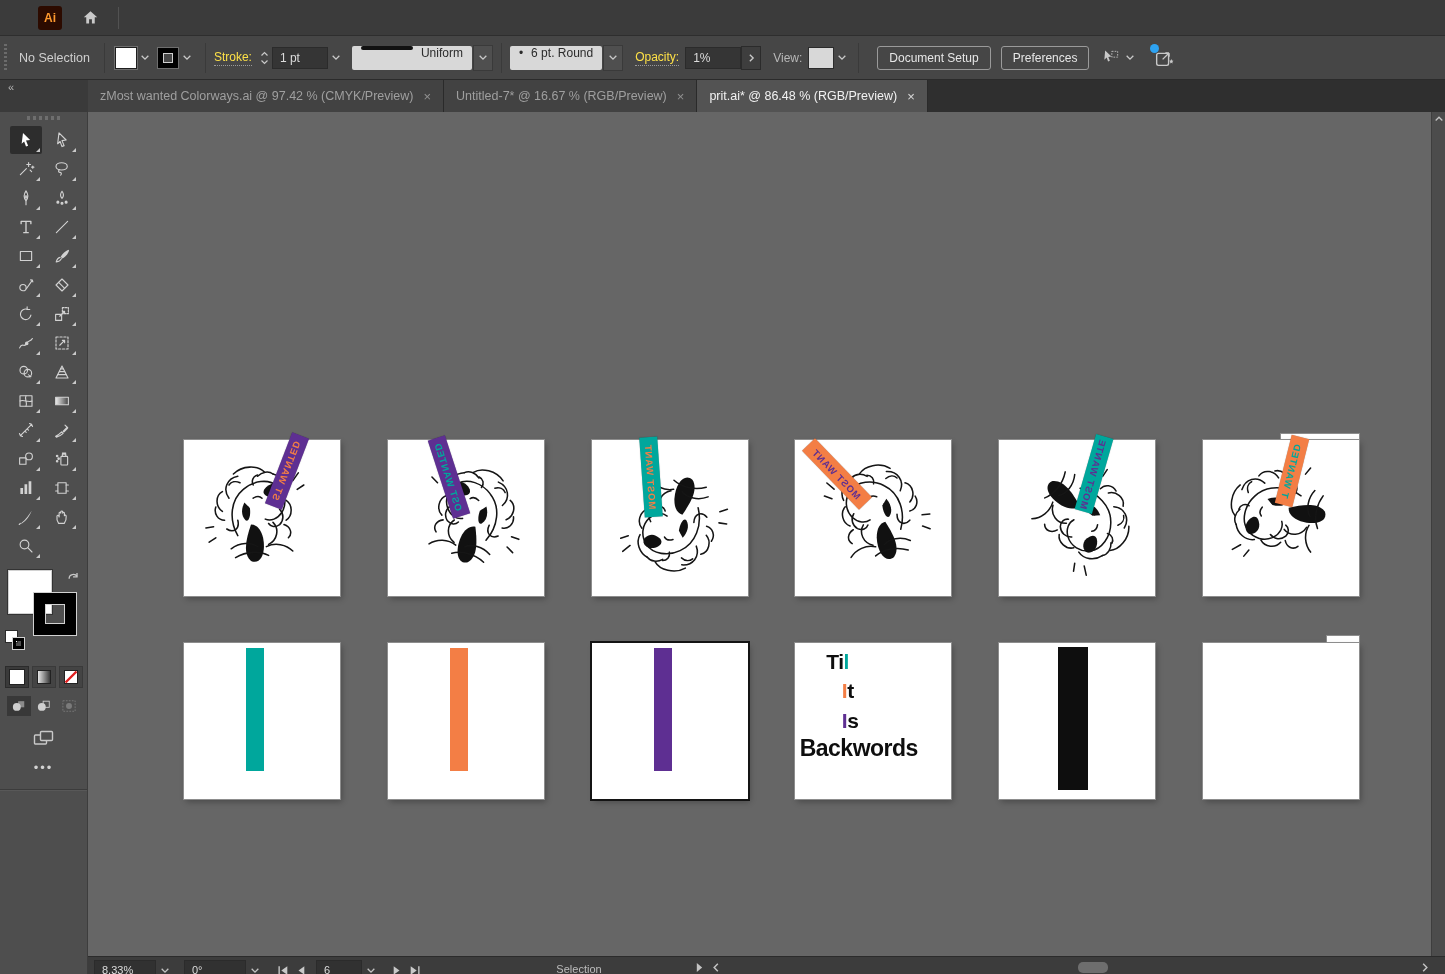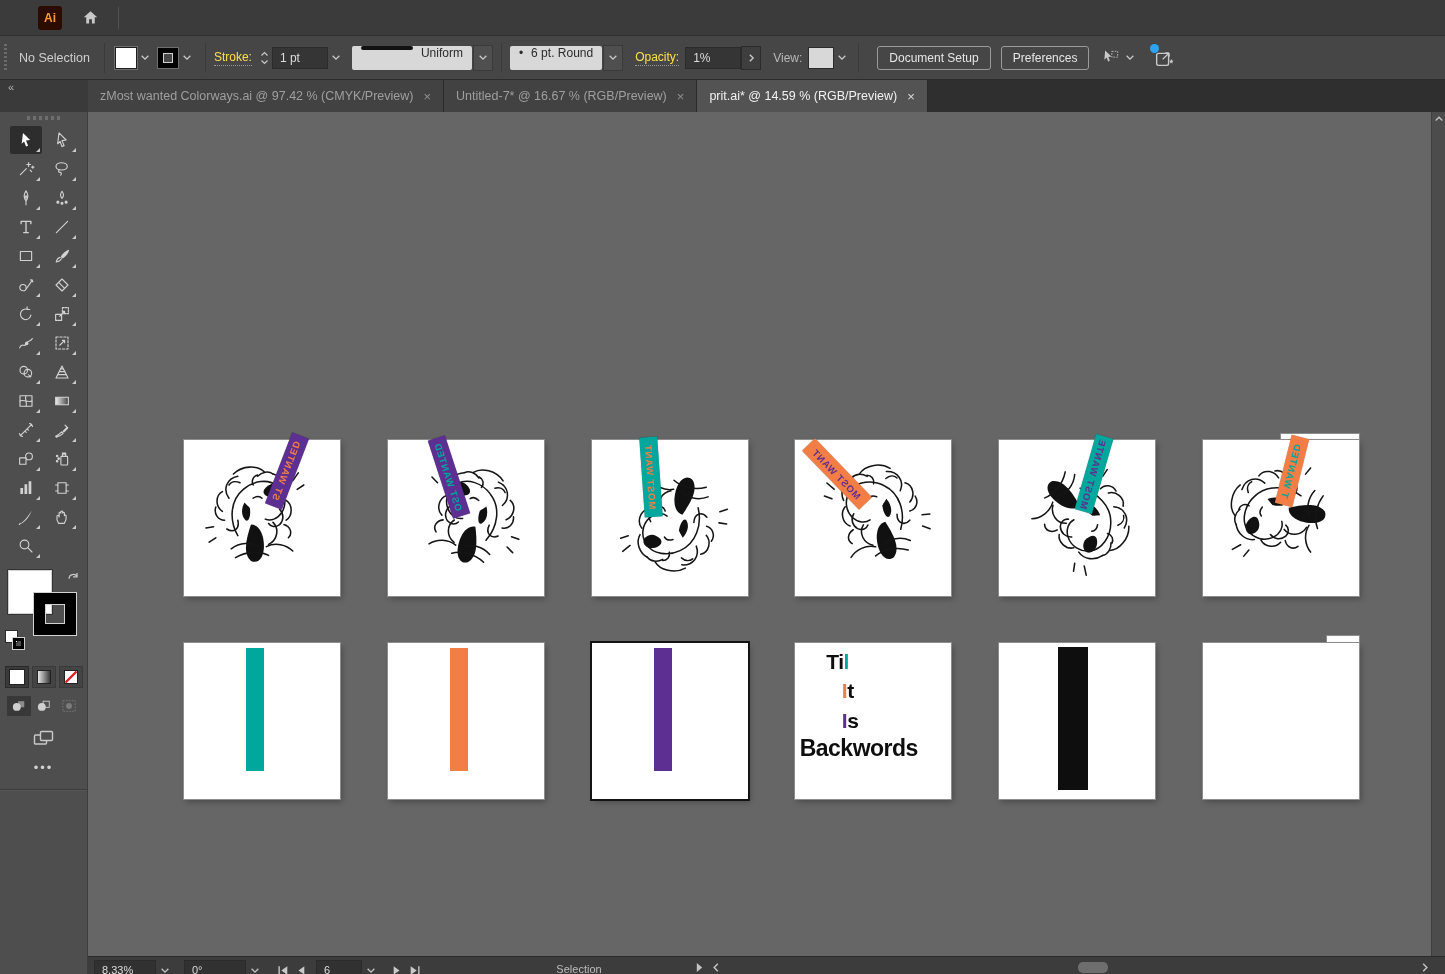--- a/index.html
+++ b/index.html
@@ -208,21 +208,21 @@
     <div id="tabs">
         <div class="tab">
           <span>zMost wanted Colorways.ai @ 97.42 % (CMYK/Preview)</span>
           <span class="close">×</span>
         </div>
         <div class="tab">
           <span>Untitled-7* @ 16.67 % (RGB/Preview)</span>
           <span class="close">×</span>
         </div>
         <div class="tab active">
-          <span>prit.ai* @ 14.59 % (RGB/Preview)</span>
+          <span>prit.ai* @ 86.48 % (RGB/Preview)</span>
           <span class="close">×</span>
         </div>
       </div>
   </div>
 
   <div class="main">
     <aside class="toolbar">
       <div class="grip-h">
           <i></i>
         </div>

